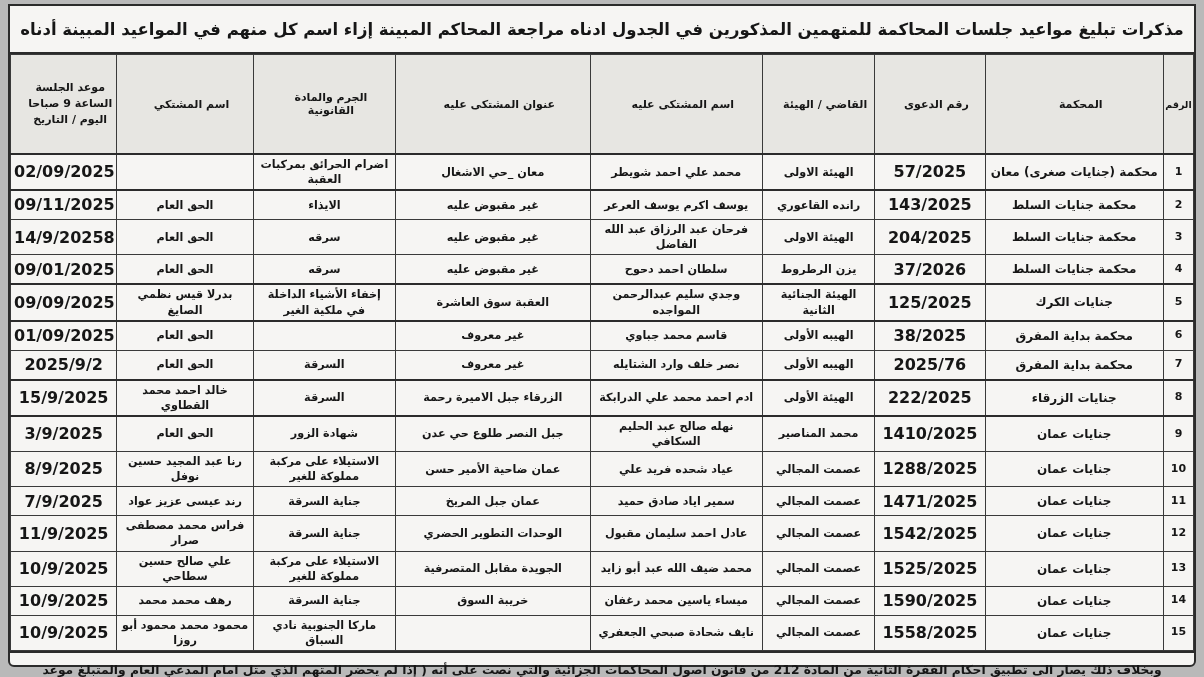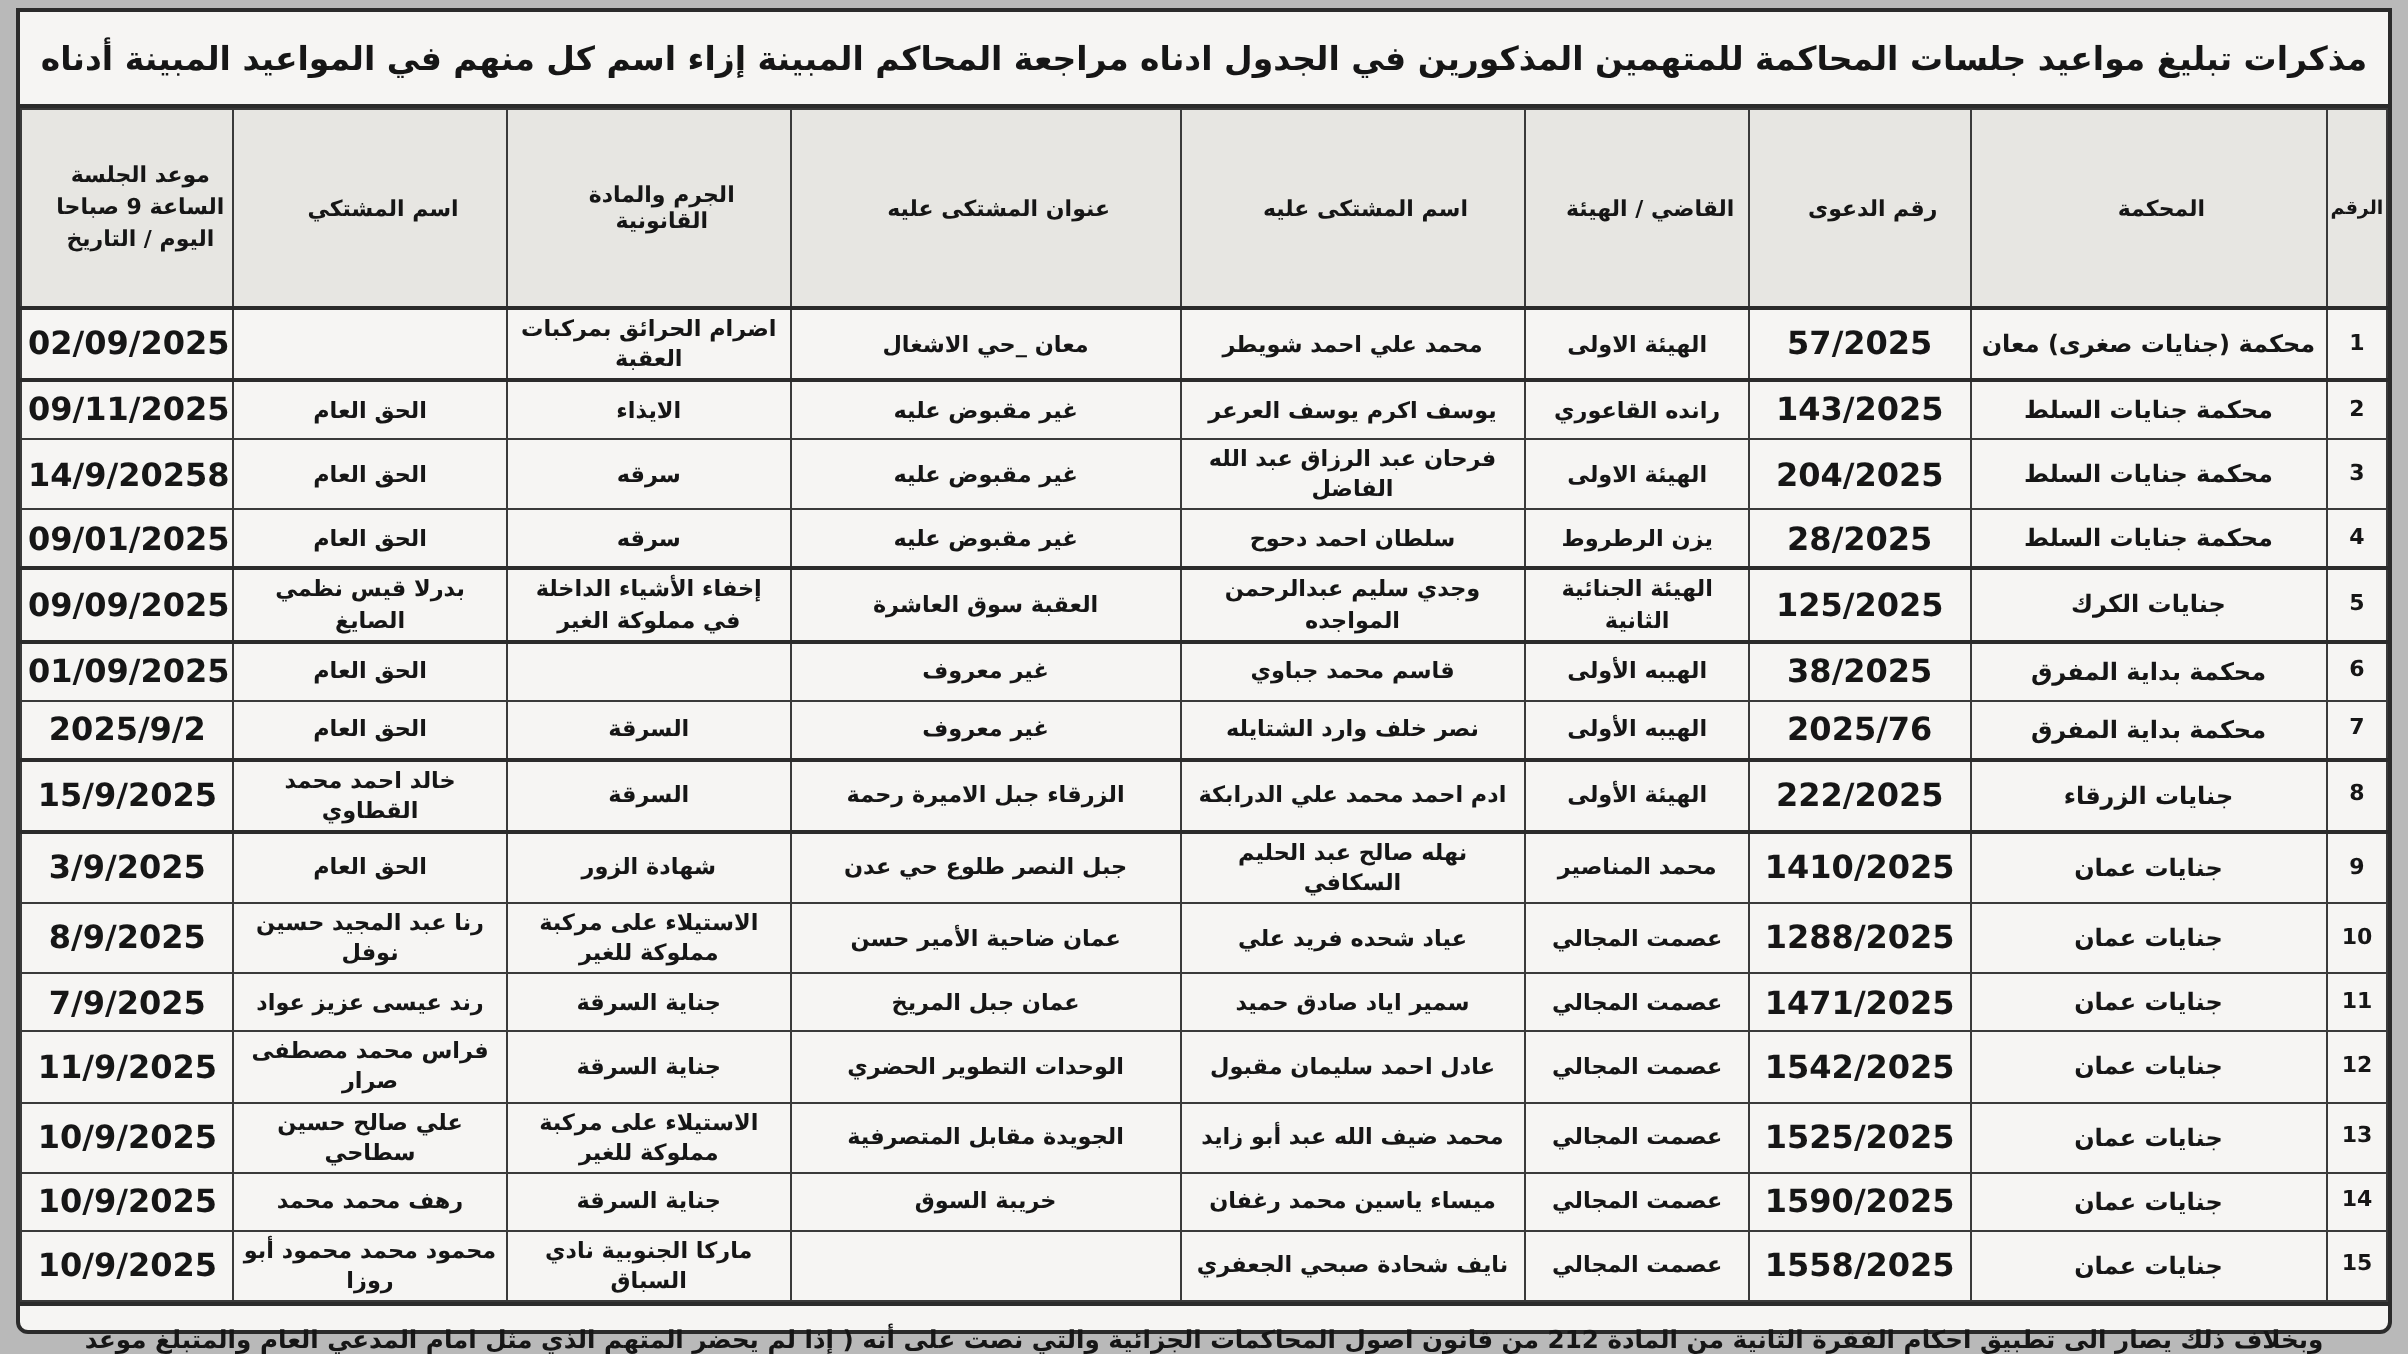--- a/index.html
+++ b/index.html
@@ -142,36 +142,36 @@
     <td class="cell-judge">الهيئة الاولى</td>
     <td class="cell-def">فرحان عبد الرزاق عبد الله الفاضل</td>
     <td class="cell-addr">غير مقبوض عليه</td>
     <td class="cell-crime">سرقه</td>
     <td class="cell-comp">الحق العام</td>
     <td class="cell-date">14/9/20258</td>
   </tr>
         <tr>
     <td class="cell-num">4</td>
     <td class="cell-court">محكمة جنايات السلط</td>
-    <td class="cell-case">28/2025</td>
+    <td class="cell-case">37/2026</td>
     <td class="cell-judge">يزن الرطروط</td>
     <td class="cell-def">سلطان احمد دحوح</td>
     <td class="cell-addr">غير مقبوض عليه</td>
     <td class="cell-crime">سرقه</td>
     <td class="cell-comp">الحق العام</td>
     <td class="cell-date">09/01/2025</td>
   </tr>
         <tr class="group-start">
     <td class="cell-num">5</td>
     <td class="cell-court">جنايات الكرك</td>
     <td class="cell-case">125/2025</td>
     <td class="cell-judge">الهيئة الجنائية الثانية</td>
     <td class="cell-def">وجدي سليم عبدالرحمن المواجده</td>
     <td class="cell-addr">العقبة سوق العاشرة</td>
-    <td class="cell-crime">إخفاء الأشياء الداخلة في مملوكة الغير</td>
+    <td class="cell-crime">إخفاء الأشياء الداخلة في ملكية الغير</td>
     <td class="cell-comp">بدرلا قيس نظمي الصايغ</td>
     <td class="cell-date">09/09/2025</td>
   </tr>
         <tr class="group-start">
     <td class="cell-num">6</td>
     <td class="cell-court">محكمة بداية المفرق</td>
     <td class="cell-case">38/2025</td>
     <td class="cell-judge">الهيبه الأولى</td>
     <td class="cell-def">قاسم محمد جباوي</td>
     <td class="cell-addr">غير معروف</td>

